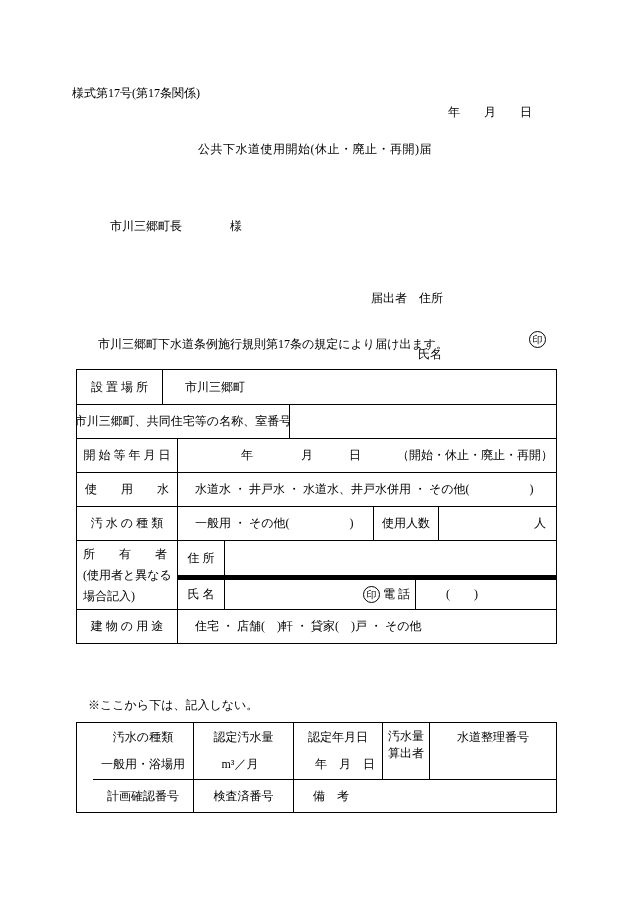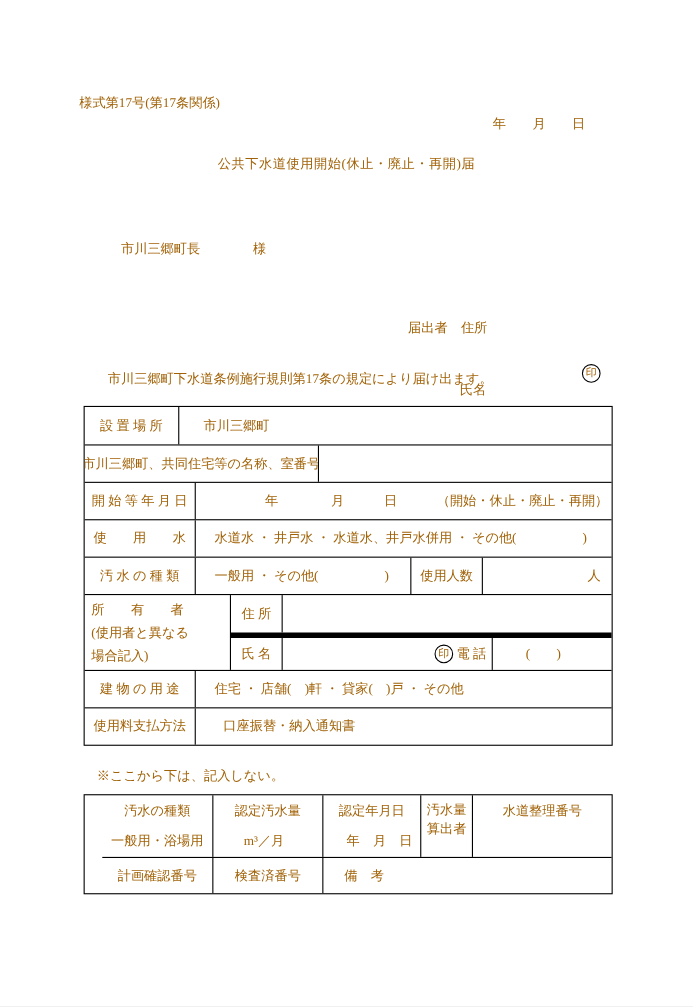--- a/index.html
+++ b/index.html
@@ -1,21 +1,21 @@
 <!DOCTYPE html>
 <html><head>
 <meta charset="utf-8">
 <style>
   * { margin:0; padding:0; box-sizing:border-box; }
   html,body { background:#e8e8e8; }
   .page {
     position:relative;
     width:630px; height:915px;
     background:#ffffff;
-    color:#a16207;
+    color:#000000;
     font-family:"Liberation Serif","DejaVu Serif",serif;
     font-size:12px;
     margin:0 auto;
     overflow:hidden;
   }
   .abs { position:absolute; white-space:pre; }
 
   .form-number { left:72px; top:85px; }
   .date-line   { left:448px; top:104px; }
   .doc-title   { left:0; top:141px; width:630px; text-align:center; letter-spacing:0.5px; }
@@ -39,21 +39,21 @@
   .tbl { position:absolute; left:76px; width:481px; border:1px solid #000; background:#fff; }
   .tbl1 { top:369px; }
   .tbl2 { top:722px;padding-left:16px; }
   .trow { display:flex; height:34px; align-items:stretch; }
   .trow + .trow { border-top:1px solid #000; }
   .c { display:flex; align-items:center; overflow:hidden; white-space:pre; }
   .c + .c { border-left:1px solid #000; }
   .lab { justify-content:center; text-align:center; }
   .grow { flex:1; }
 
-  .owner-row { height:69px;gap:32px; }
+  .owner-row { height:69px; }
   .owner-label { flex-direction:column; align-items:flex-start; justify-content:center;
                  padding-left:6px; line-height:21px; text-align:left; }
   .owner-right { flex:1; display:flex; flex-direction:column; border-left:1px solid #000; }
   .sub { display:flex; height:34px; align-items:stretch; }
   .sub + .sub { border-top:5px solid #000000; }
   .sub .c:first-child { border-left:none; }
 
   .pl17 { padding-left:17px; } .pl25 { padding-left:25px; } .pl22 { padding-left:22px; }
   .pl63 { padding-left:63px;text-align:right; } .pl30 { padding-left:30px; } .pl19 { padding-left:19px; }
   .pl14 { padding-left:14px; }
@@ -137,24 +137,20 @@
             <span class="seal">印</span><span> 電 話</span>
           </div>
           <div class="c grow pl30">(　　)</div>
         </div>
       </div>
     </div>
     <div class="trow">
       <div class="c lab" style="width:100px">建 物 の 用 途</div>
       <div class="c grow pl17">住宅 ・ 店舗(　)軒 ・ 貸家(　)戸 ・ その他</div>
     </div>
-    <div class="trow">
-      <div class="c lab" style="width:100px">使用料支払方法</div>
-      <div class="c grow pl25">口座振替・納入通知書</div>
-    </div>
   </div>
 
   <div class="abs note">※ここから下は、記入しない。</div>
 
   <div class="tbl tbl2">
     <div class="trow t2row1">
       <div class="c vcol center-h" style="width:100px">
         <span class="line">汚水の種類</span>
         <span class="line">一般用・浴場用</span>
       </div>

